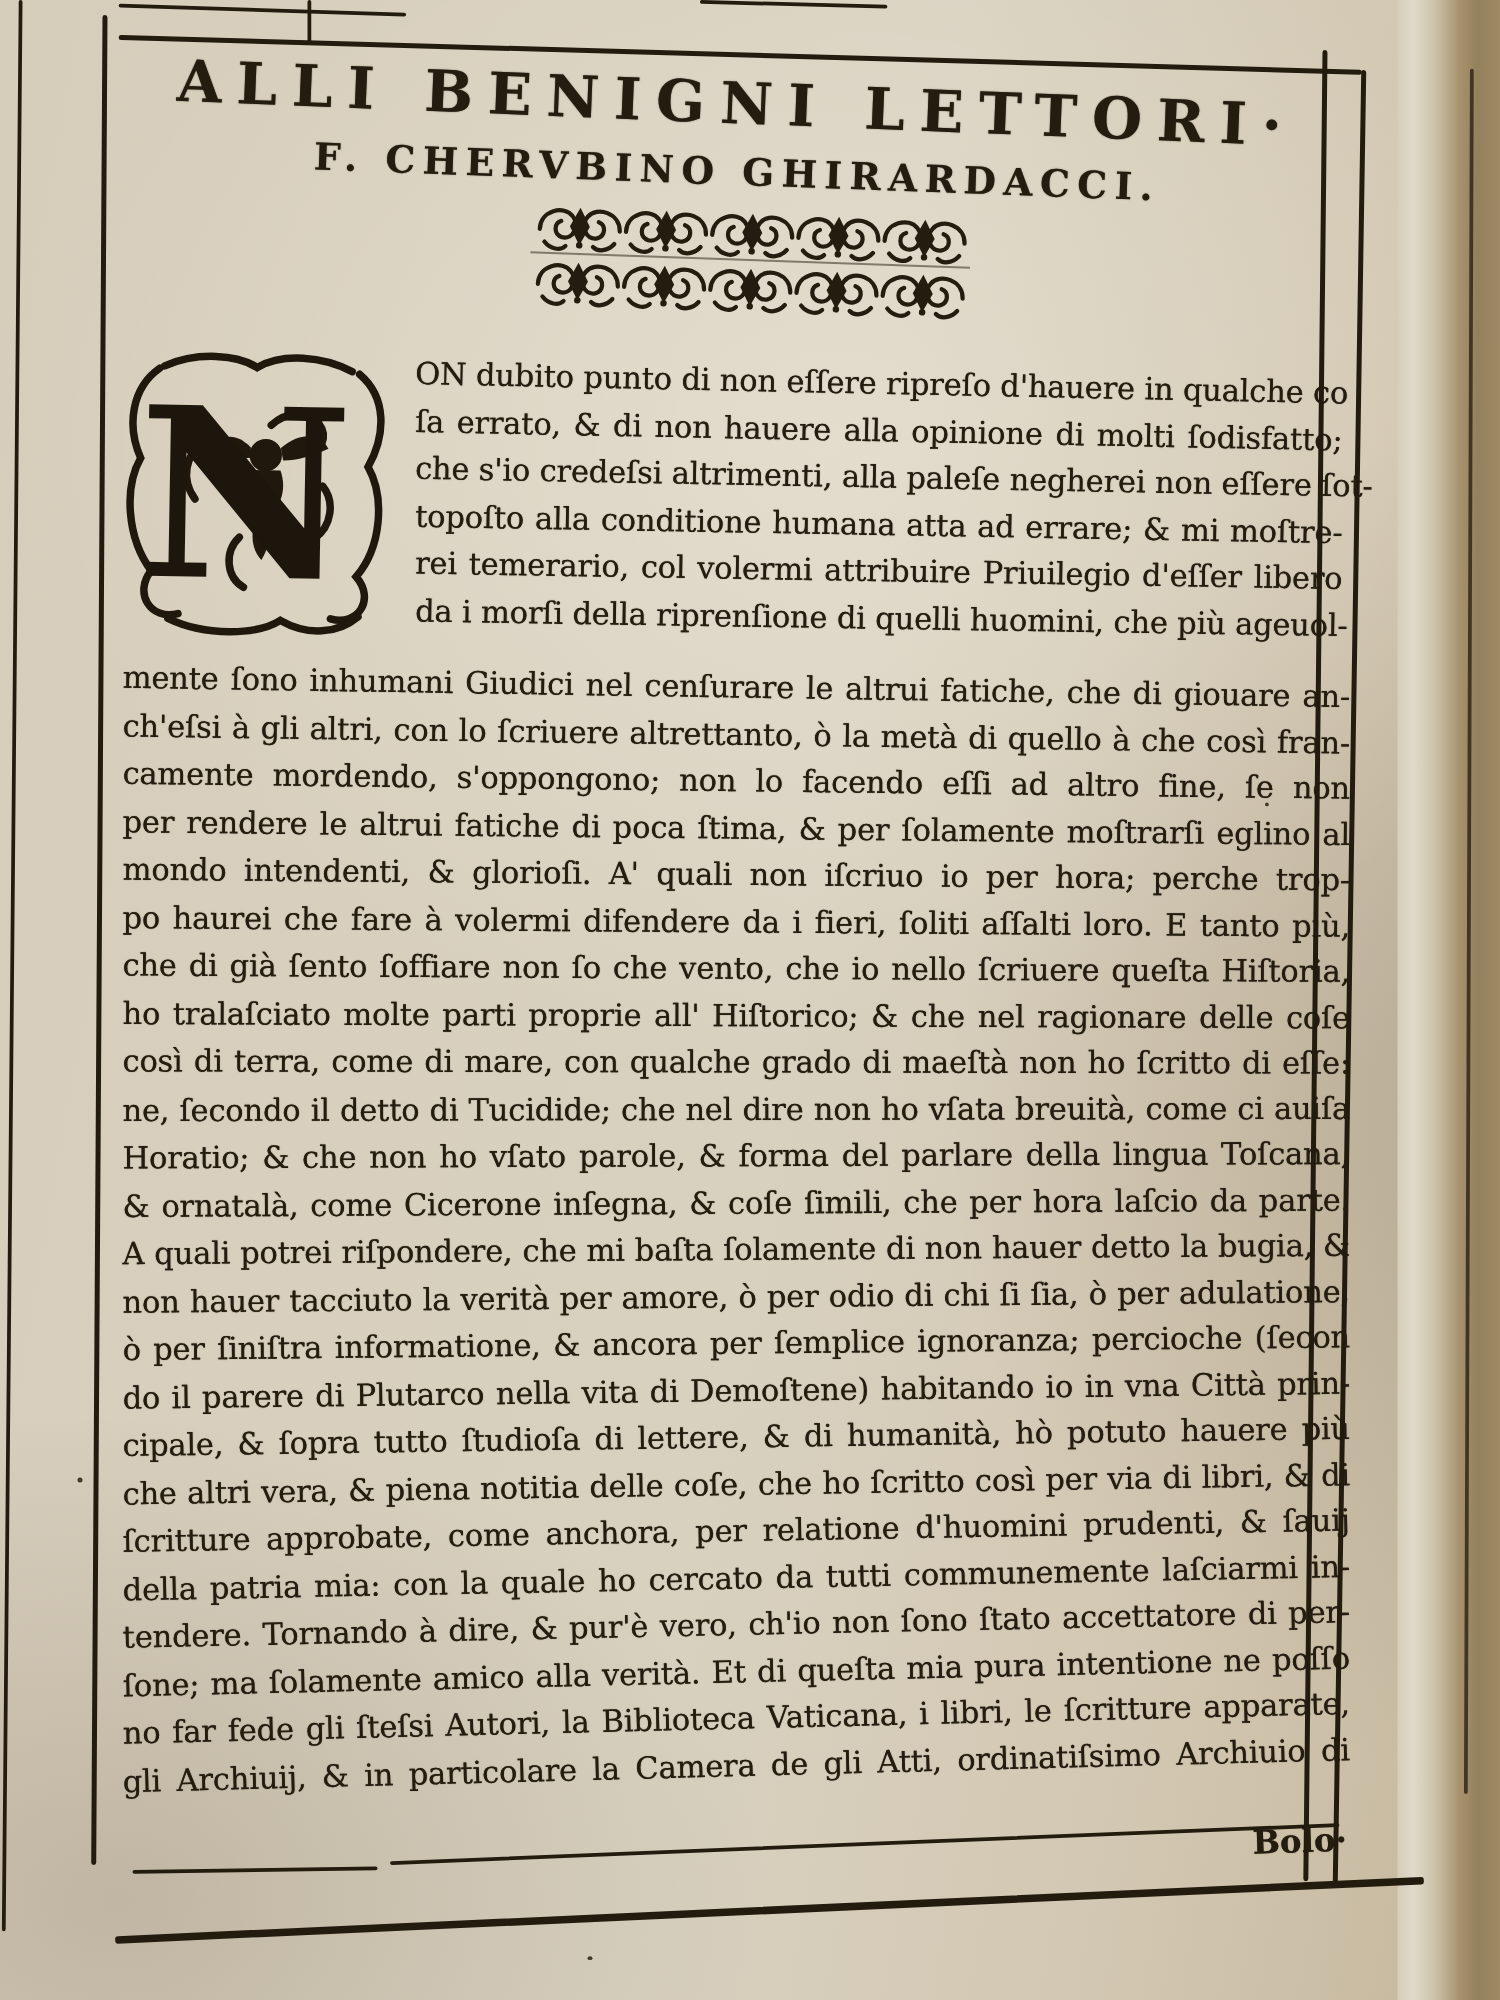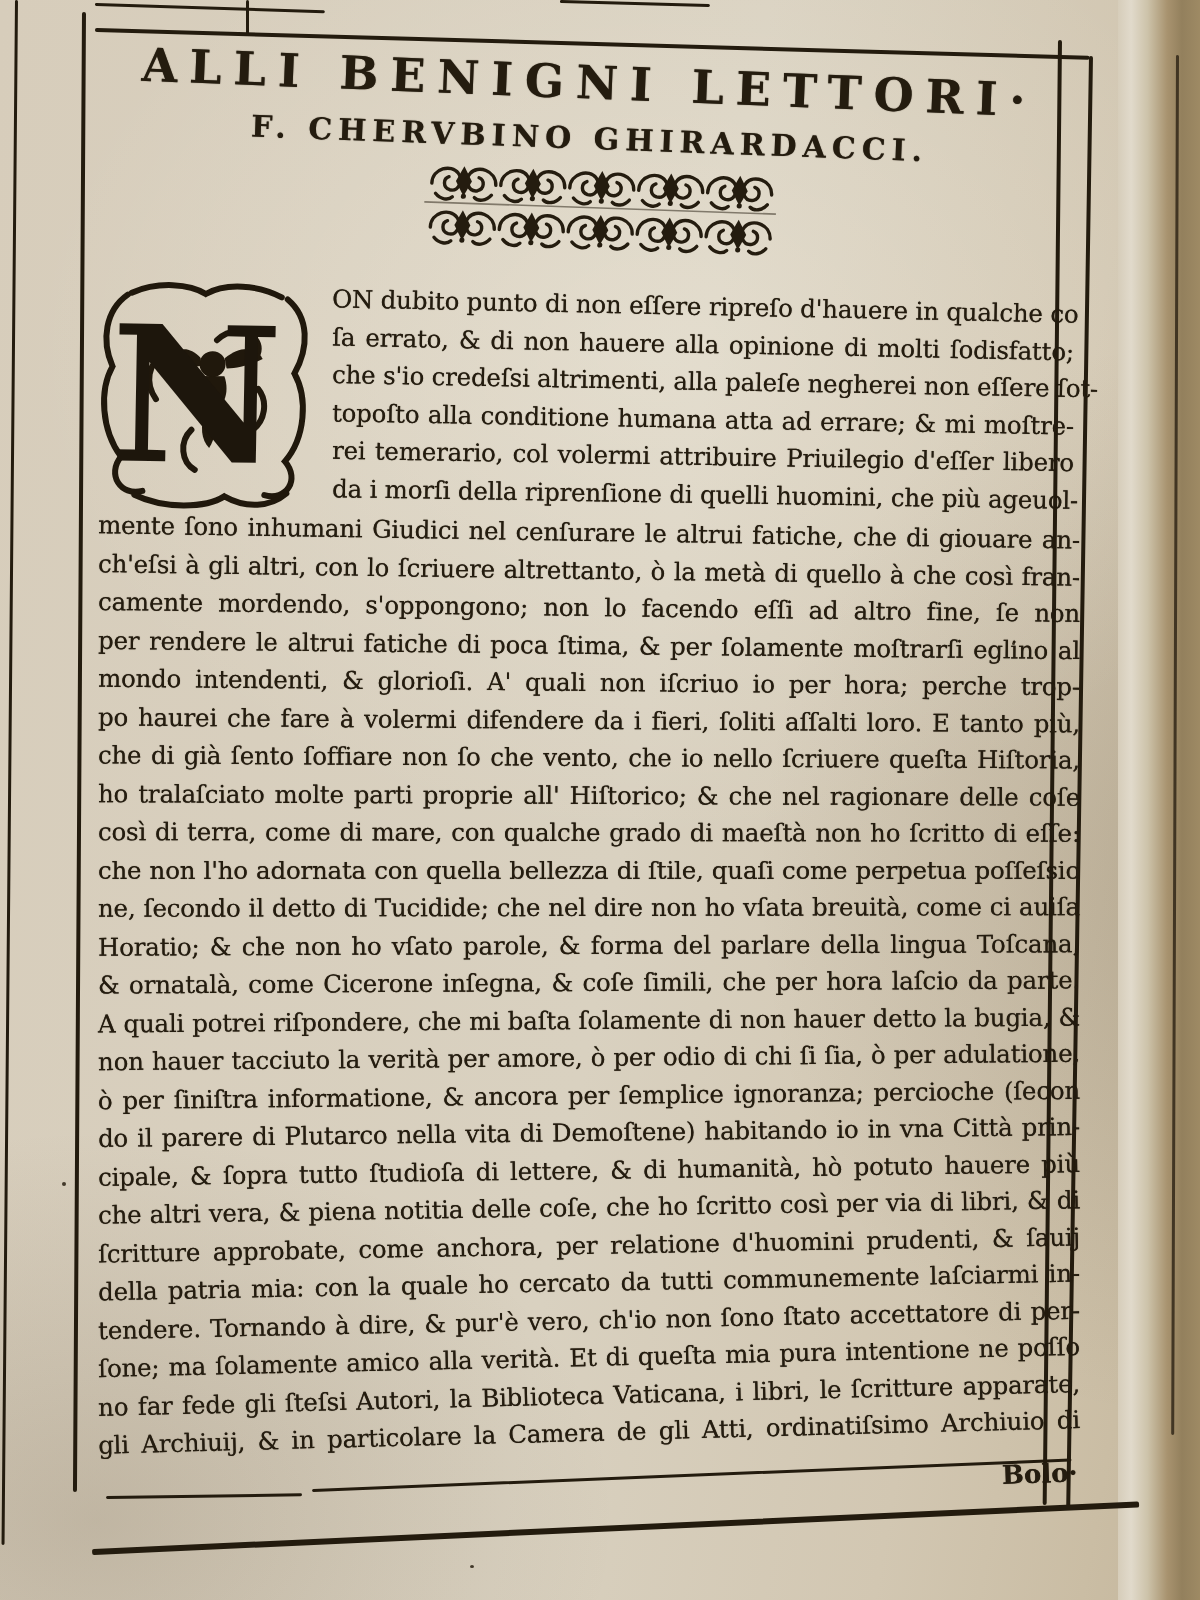--- a/index.html
+++ b/index.html
@@ -34,21 +34,21 @@
   .ornament{position:absolute;left:424px;top:164px;transform:rotate(2deg);}
   .dropcap{position:absolute;left:96px;top:280px;transform:rotate(1deg);}
   .textblock{position:absolute;}
   .tline{
     display:block;height:37.5px;line-height:37.5px;
     font-size:24.5px;letter-spacing:-0.2px;white-space:nowrap;
     text-align:justify;text-align-last:justify;
     text-shadow:0 0 .7px rgba(32,24,12,.85);
   }
   #opening-lines{left:332px;top:288px;width:742px;}
-  #body-lines{left:98px;top:514px;width:982px;}
+  #body-lines{left:98px;top:531px;width:982px;}
   .catchword{
     position:absolute;left:1002px;top:1458px;width:120px;text-align:left;
     font-size:26px;font-weight:bold;transform:rotate(-2deg);
     text-shadow:0 0 .7px rgba(32,24,12,.8);
   }
   .speck{position:absolute;background:rgba(40,30,16,.85);border-radius:50%;}
 </style>
 </head>
 <body>
 
@@ -135,21 +135,20 @@
   <div id="body-lines" class="textblock">
       <div class="tline" style="transform: rotate(0.9deg);">mente ſono inhumani Giudici nel cenſurare le altrui fatiche, che di giouare an-</div>
       <div class="tline" style="transform: rotate(0.8deg);">ch'eſsi à gli altri, con lo ſcriuere altrettanto, ò la metà di quello à che così fran-</div>
       <div class="tline" style="transform: rotate(0.7deg);">camente mordendo, s'oppongono; non lo facendo eſſi ad altro fine, ſe non</div>
       <div class="tline" style="transform: rotate(0.6deg);">per rendere le altrui fatiche di poca ſtima, &amp; per ſolamente moſtrarſi eglino al</div>
       <div class="tline" style="transform: rotate(0.5deg);">mondo intendenti, &amp; glorioſi.  A' quali non iſcriuo io per hora; perche trop-</div>
       <div class="tline" style="transform: rotate(0.4deg);">po haurei che fare à volermi difendere da i fieri, ſoliti aſſalti loro.  E tanto più,</div>
       <div class="tline" style="transform: rotate(0.3deg);">che di già ſento ſoffiare non ſo che vento, che io nello ſcriuere queſta Hiſtoria,</div>
       <div class="tline" style="transform: rotate(0.2deg);">ho tralaſciato molte parti proprie all' Hiſtorico; &amp; che nel ragionare delle coſe</div>
       <div class="tline" style="transform: rotate(0.0999999deg);">così di terra, come di mare, con qualche grado di maeſtà non ho ſcritto di eſſe:</div>
-      <div class="tline" style="transform: rotate(0deg);">che non l'ho adornata con quella bellezza di ſtile, quaſi come perpetua poſſeſsio</div>
       <div class="tline" style="transform: rotate(-0.0999999deg);">ne, ſecondo il detto di Tucidide; che nel dire non ho vſata breuità, come ci auiſa</div>
       <div class="tline" style="transform: rotate(-0.2deg);">Horatio; &amp; che non ho vſato parole, &amp; forma del parlare della lingua Toſcana,</div>
       <div class="tline" style="transform: rotate(-0.3deg);">&amp; ornatalà, come Cicerone inſegna, &amp; coſe ſimili, che per hora laſcio da parte.</div>
       <div class="tline" style="transform: rotate(-0.4deg);">A quali potrei riſpondere, che mi baſta ſolamente di non hauer detto la bugia, &amp;</div>
       <div class="tline" style="transform: rotate(-0.5deg);">non hauer tacciuto la verità per amore, ò per odio di chi ſi ſia, ò per adulatione,</div>
       <div class="tline" style="transform: rotate(-0.6deg);">ò per ſiniſtra informatione, &amp; ancora per ſemplice ignoranza; percioche (ſecon</div>
       <div class="tline" style="transform: rotate(-0.7deg);">do il parere di Plutarco nella vita di Demoſtene) habitando io in vna Città prin-</div>
       <div class="tline" style="transform: rotate(-0.8deg);">cipale, &amp; ſopra tutto ſtudioſa di lettere, &amp; di humanità, hò potuto hauere più</div>
       <div class="tline" style="transform: rotate(-0.9deg);">che altri vera, &amp; piena notitia delle coſe, che ho ſcritto così per via di libri, &amp; di</div>
       <div class="tline" style="transform: rotate(-1deg);">ſcritture approbate, come anchora, per relatione d'huomini prudenti, &amp; ſauij</div>

